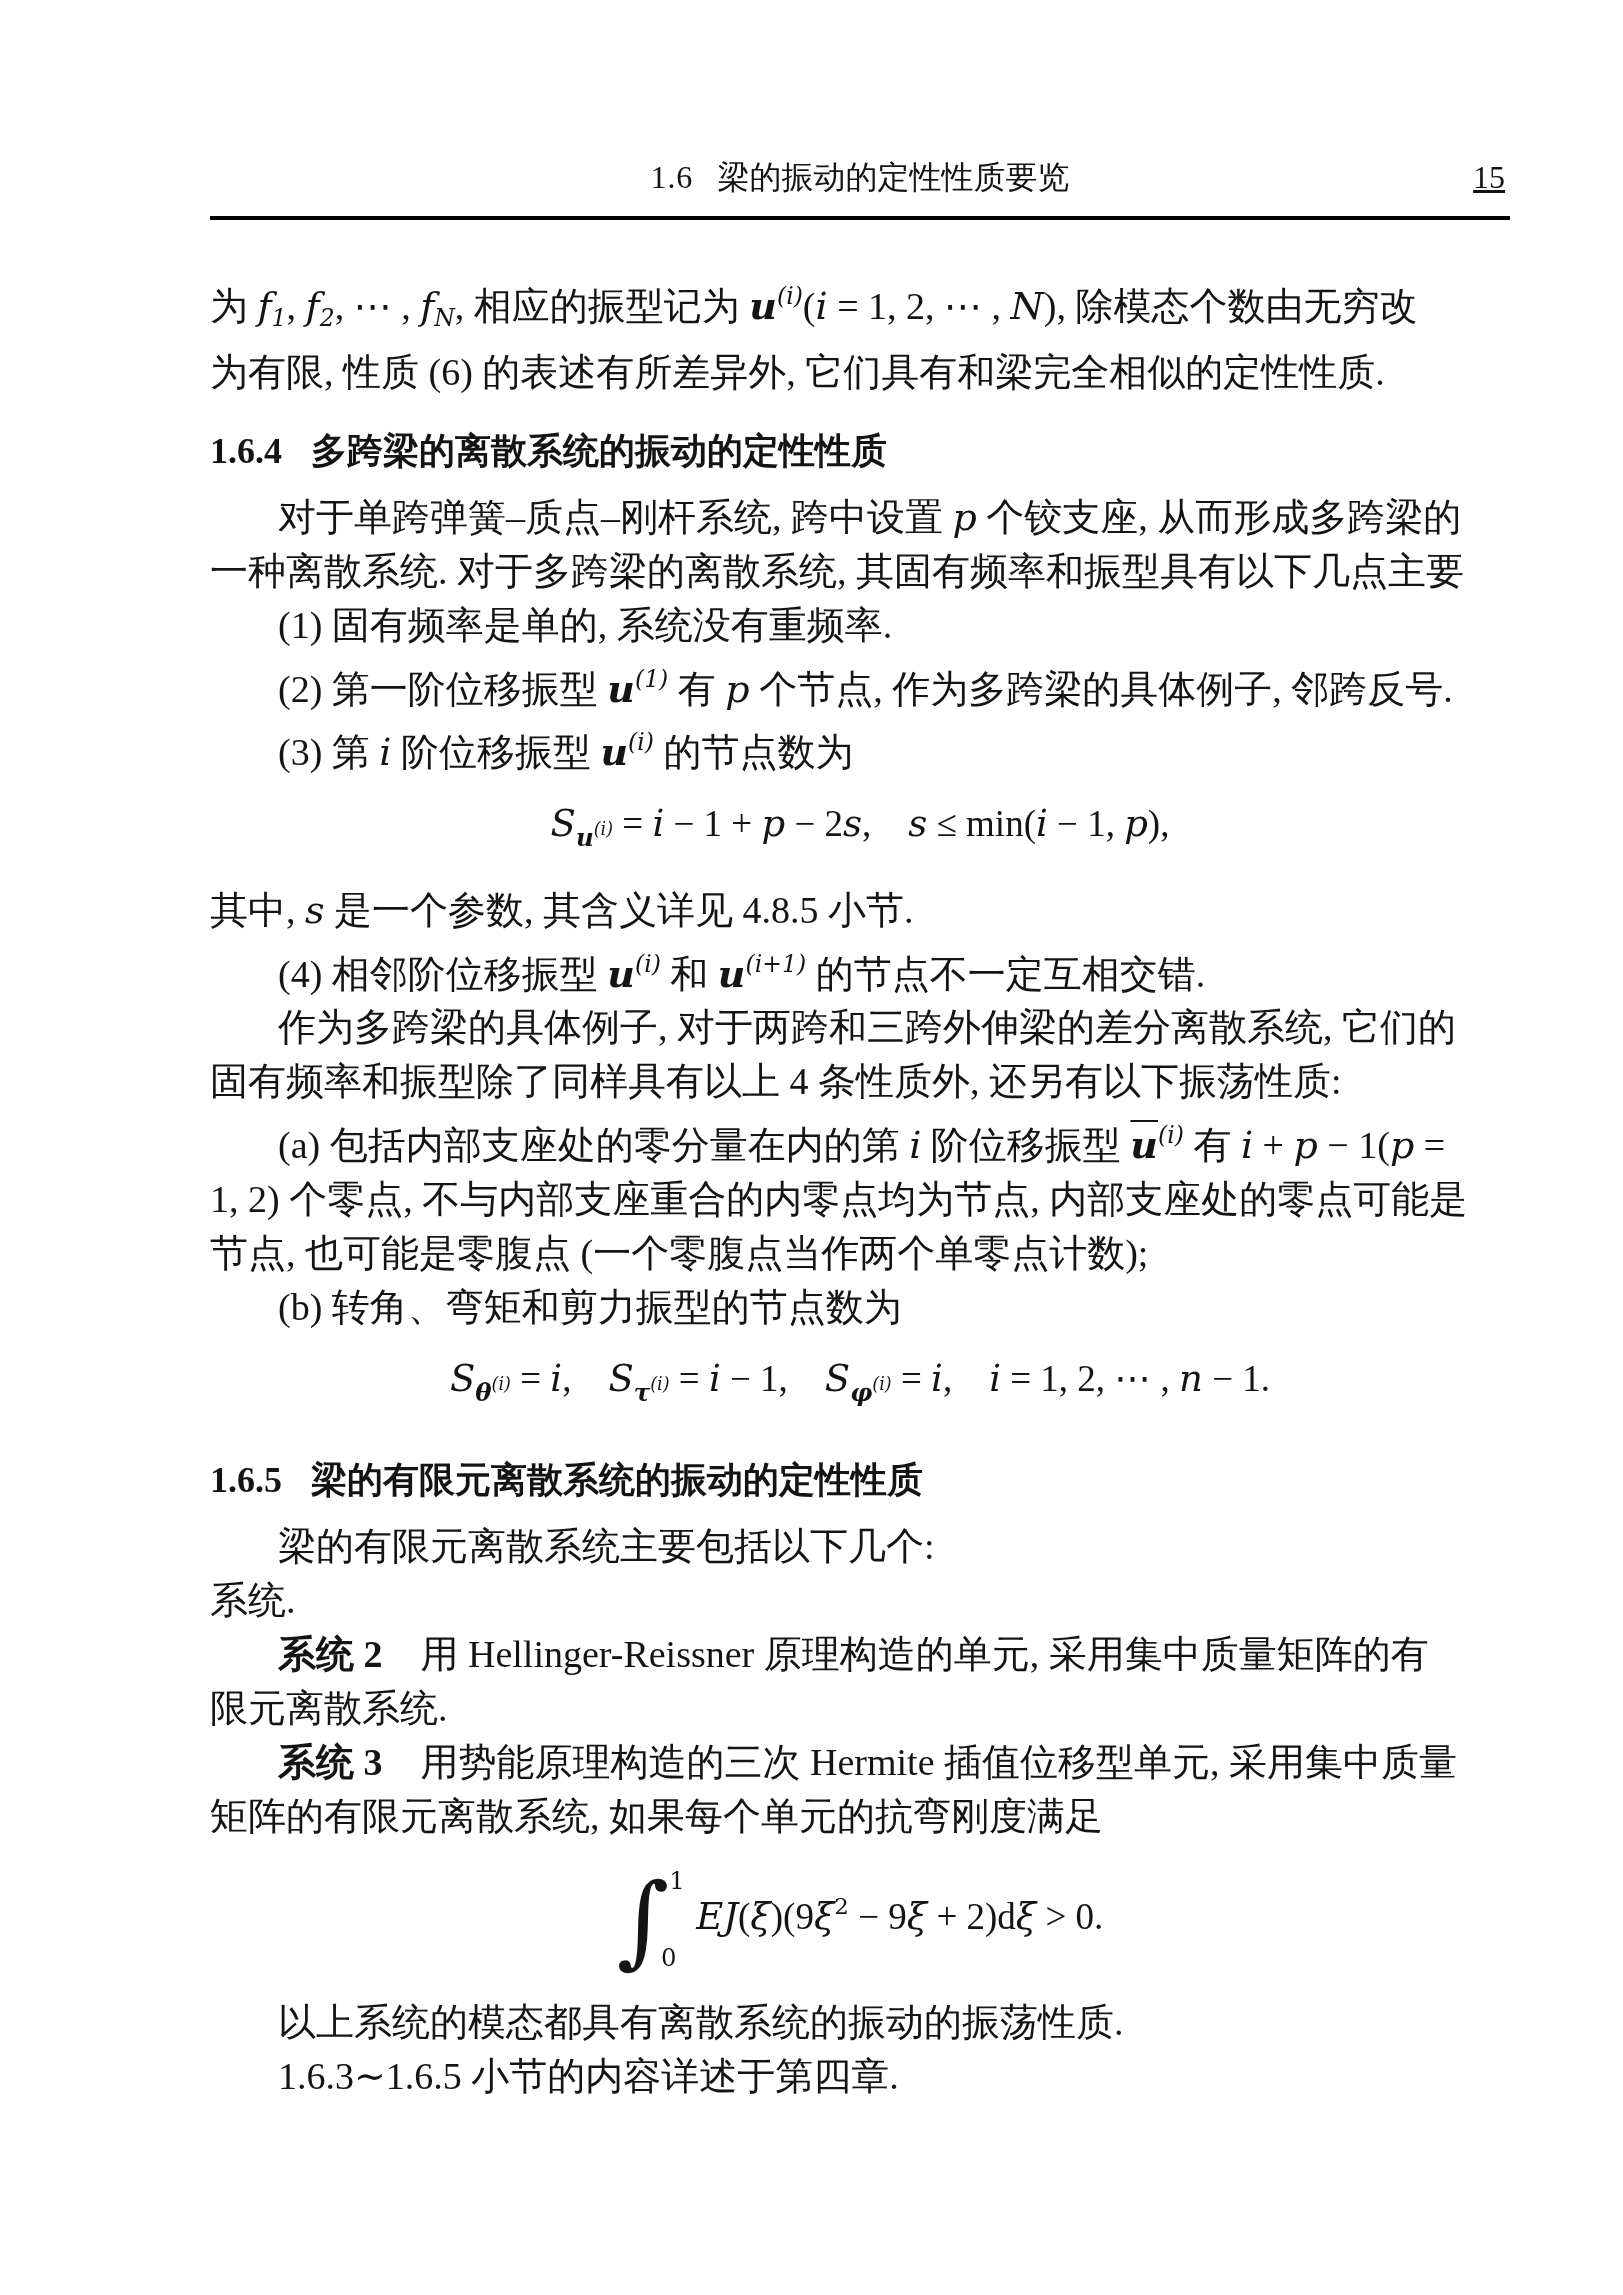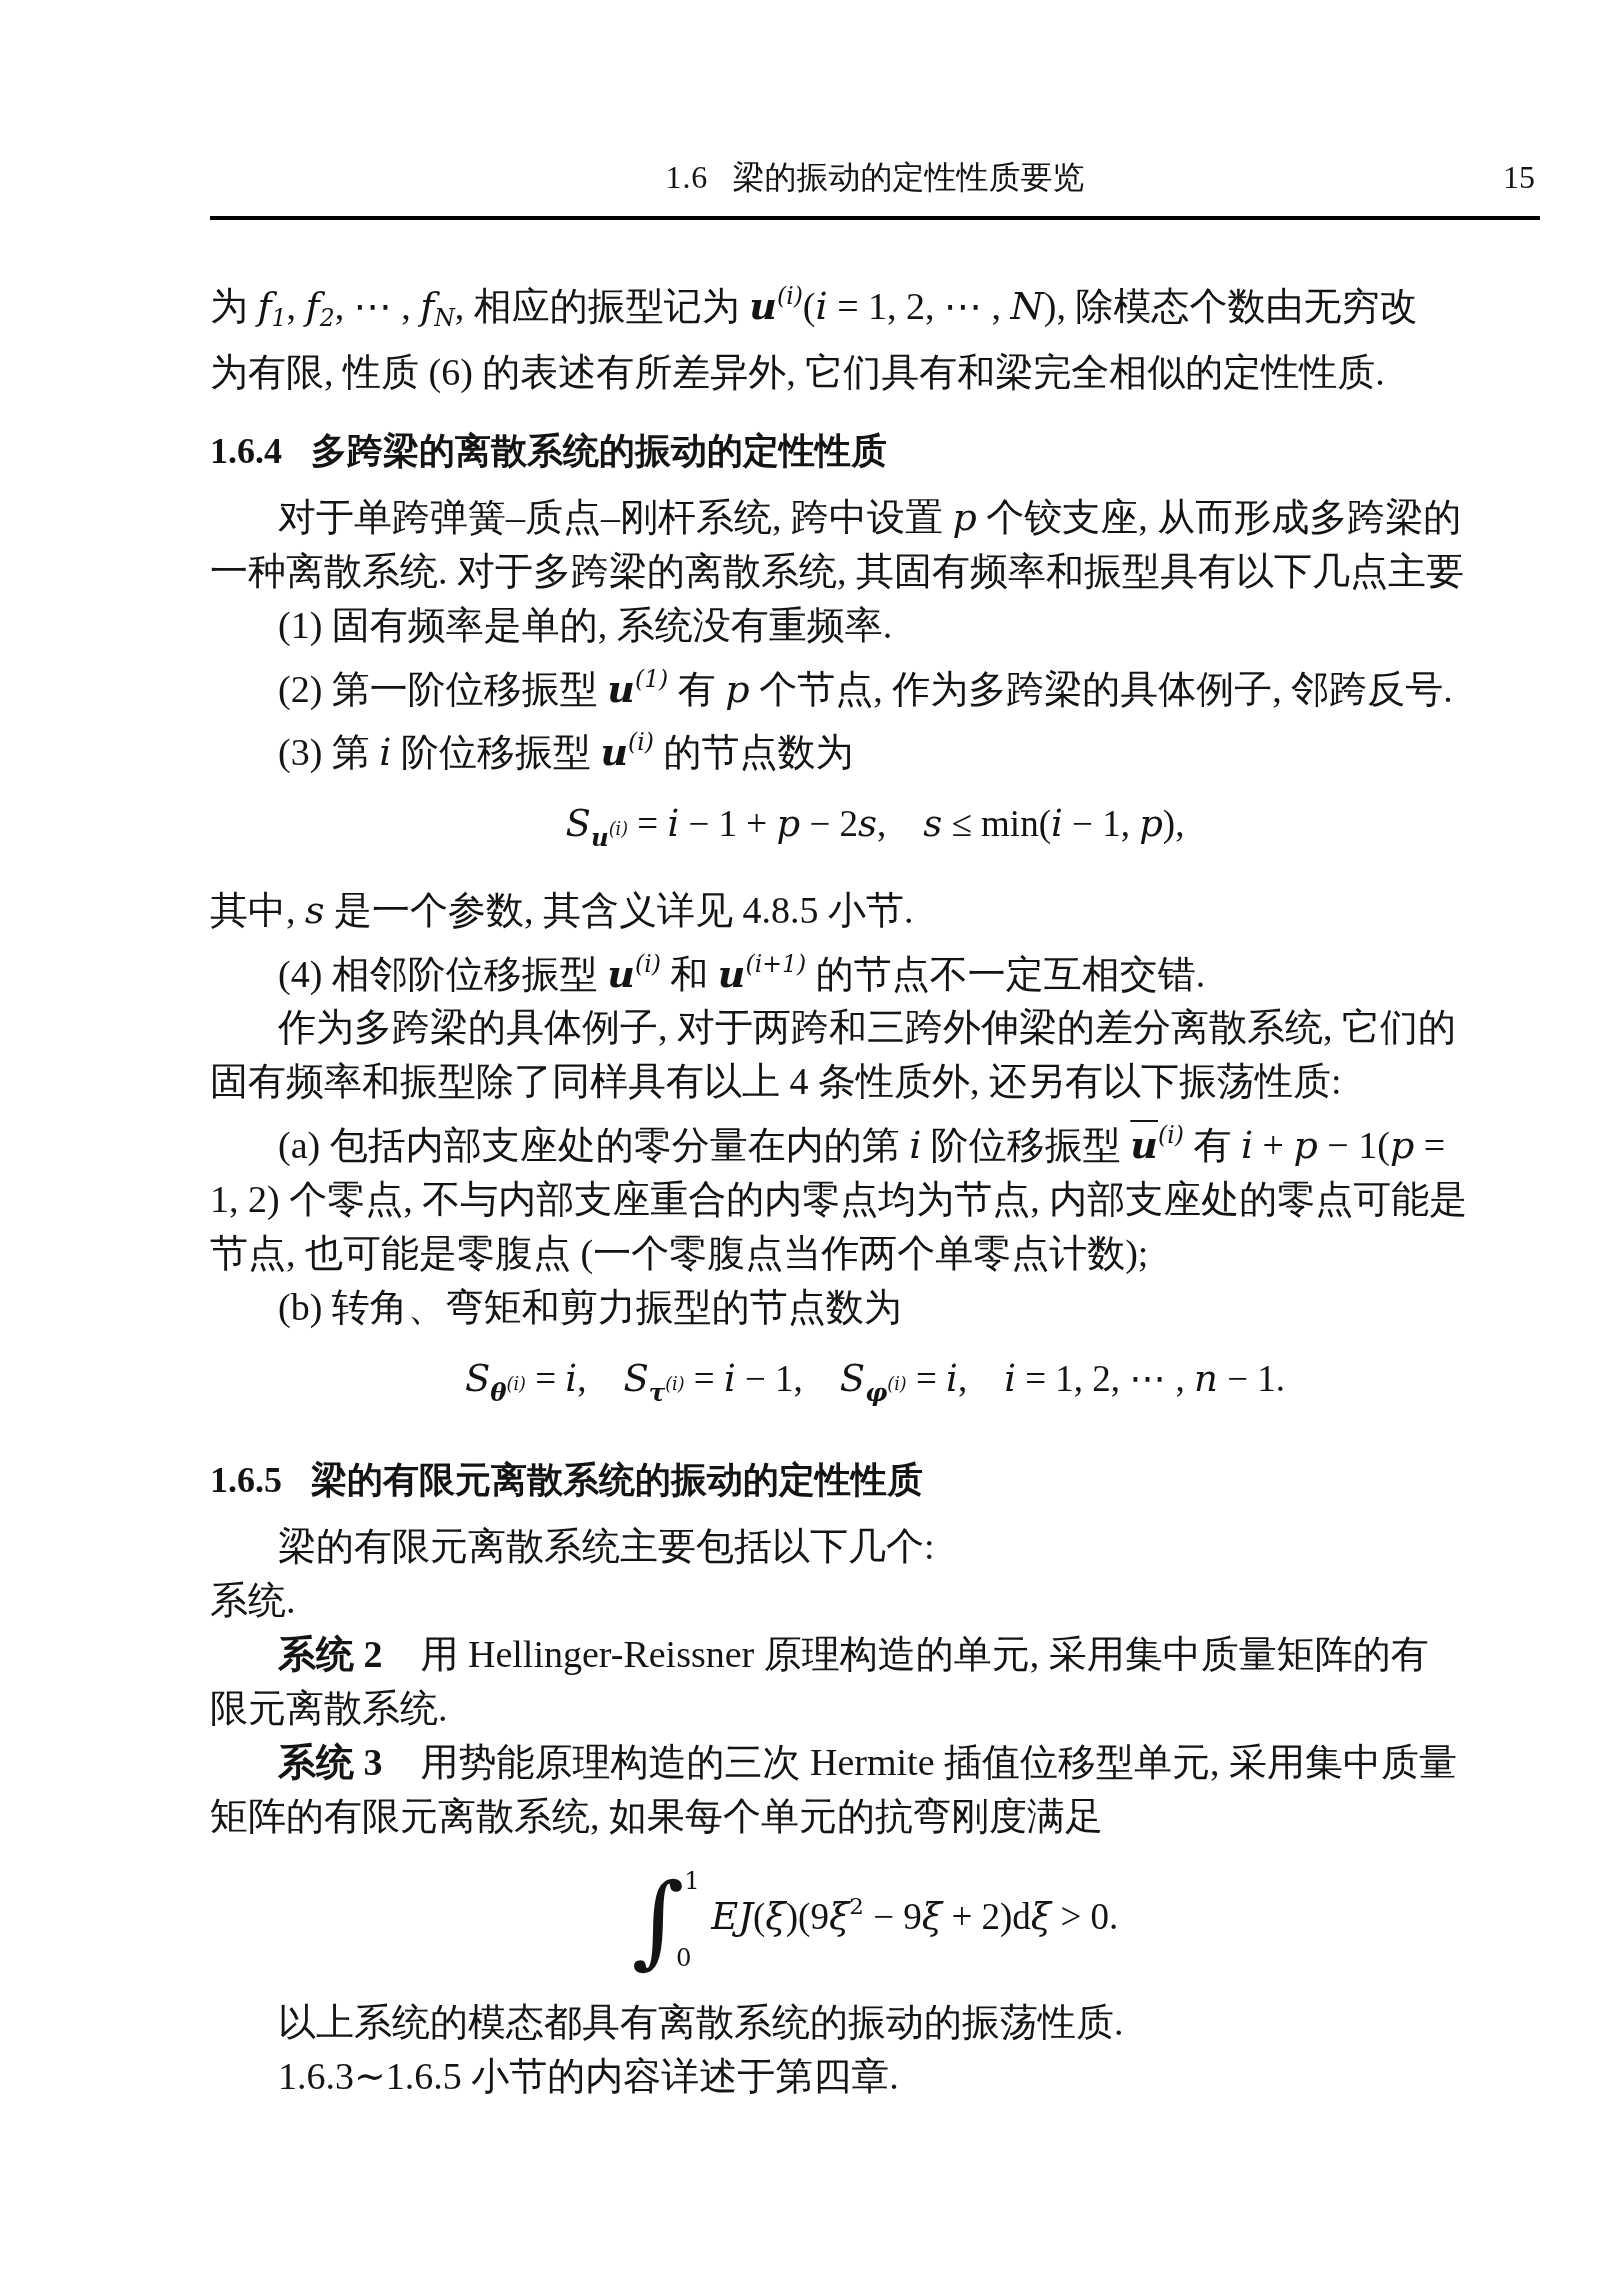--- a/index.html
+++ b/index.html
@@ -1,26 +1,26 @@
 <!DOCTYPE html>
 <html style="font-size:13px"><head>
 <meta charset="utf-8">
 <style>
   html,body{margin:0;padding:0;background:#9a9a9a;}
   .page{
     width:1624px;height:2295px;background:#ffffff;position:relative;
-    box-sizing:border-box;padding:159px 84px 0 210px;color:#141414;
+    box-sizing:border-box;padding:159px 114px 0 210px;color:#141414;
     font-family:"Liberation Serif","DejaVu Serif","DejaVu Sans",serif;
     overflow:hidden;
   }
   .running-head{position:relative;font-size:32px;line-height:36px;height:36px;}
   .rh-center{text-align:center;}
   .rh-section{letter-spacing:0.8px;}
   .rh-title{margin-left:24.4px;}
-  .page-number{position:absolute;right:4.9px;top:0;}
+  .page-number{position:absolute;right:4.9px;top:0;text-decoration:underline;}
   .rule{height:4.1px;background:#000;margin-top:21px;}
   .content{margin-top:49px;}
   .line{font-size:38px;line-height:54px;white-space:nowrap;}
   .indent{padding-left:68px;}
   .heading{margin:26px 0 13px;font-size:36px;line-height:52px;font-weight:bold;white-space:nowrap;}
   .h-num{font-family:"Liberation Serif","DejaVu Serif",serif;text-align:right;}
   .h-title{font-family:Liberation Sans, sans-serif;margin-left:29px;}
   .formula{text-align:center;font-size:37px;line-height:70px;margin:9.8px 0;white-space:nowrap;}
   .formula.big{margin:16.3px 0 9.8px;line-height:1;padding:8.1px 0 11.4px;}
   

